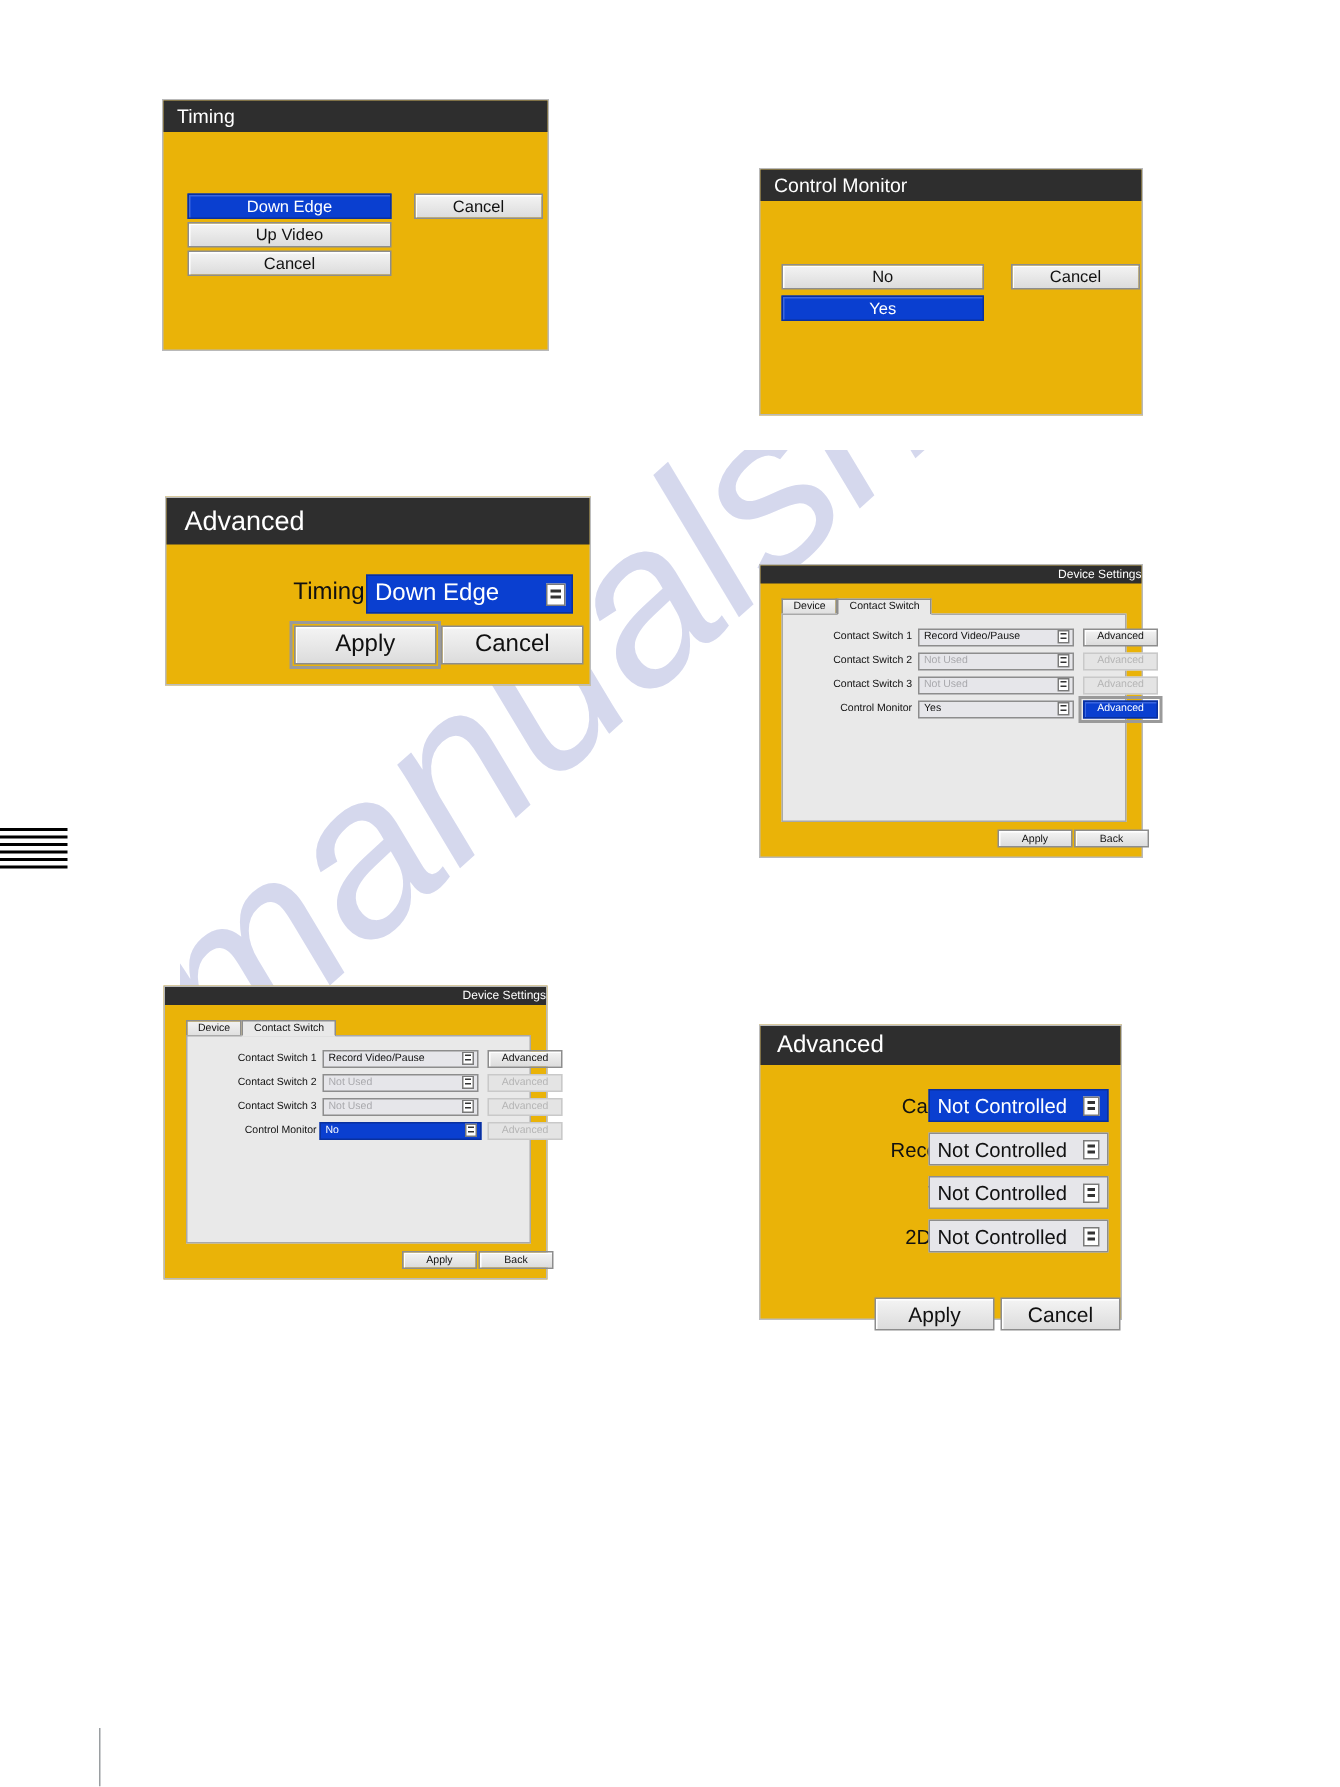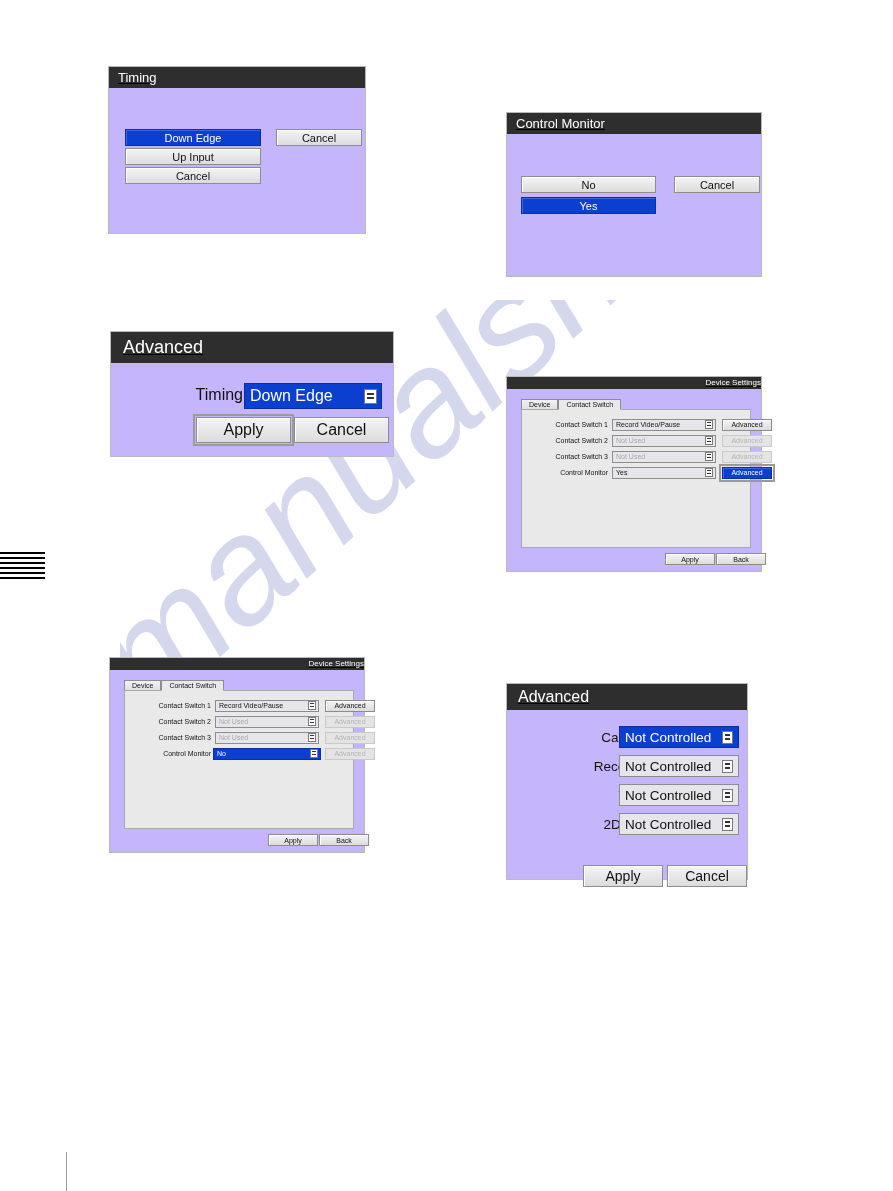--- a/index.html
+++ b/index.html
@@ -58,23 +58,22 @@
     width: 1px;
     height: 39px;
     background: #9a9ea1;
     z-index: 2;
   }
 
   
   .dlg {
     position: absolute;
     z-index: 5;
-    background: #c4b5fd;
+    background: #eab308;
     box-sizing: border-box;
-    text-decoration: underline;
   }
   .dlg-title {
     background: #2e2e2e;
     color: #ffffff;
     box-sizing: border-box;
     white-space: nowrap;
     overflow: hidden;
   }
   .dlg-body {
     position: relative;
@@ -300,21 +299,21 @@
 
   <div class="bottom-rule"></div>
 
   <div class="dlg" id="dlg-timing">
     <div class="dlg-title">Timing</div>
     <div class="dlg-body">
       <div class="btn sel b-down">
         <span>Down Edge</span>
       </div>
       <div class="btn b-up">
-        <span>Up Input</span>
+        <span>Up Video</span>
       </div>
       <div class="btn b-state">
         <span>Cancel</span>
       </div>
       <div class="btn b-cancel">
         <span>Cancel</span>
       </div>
     </div>
   </div>
 

